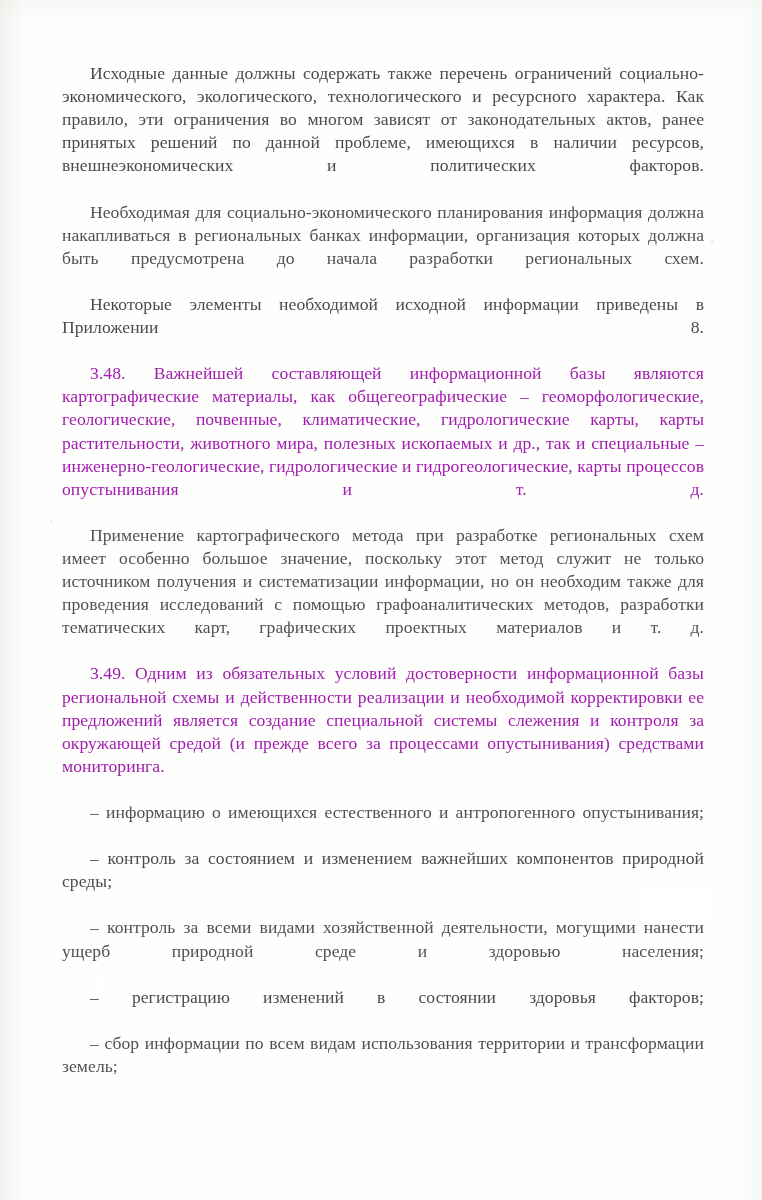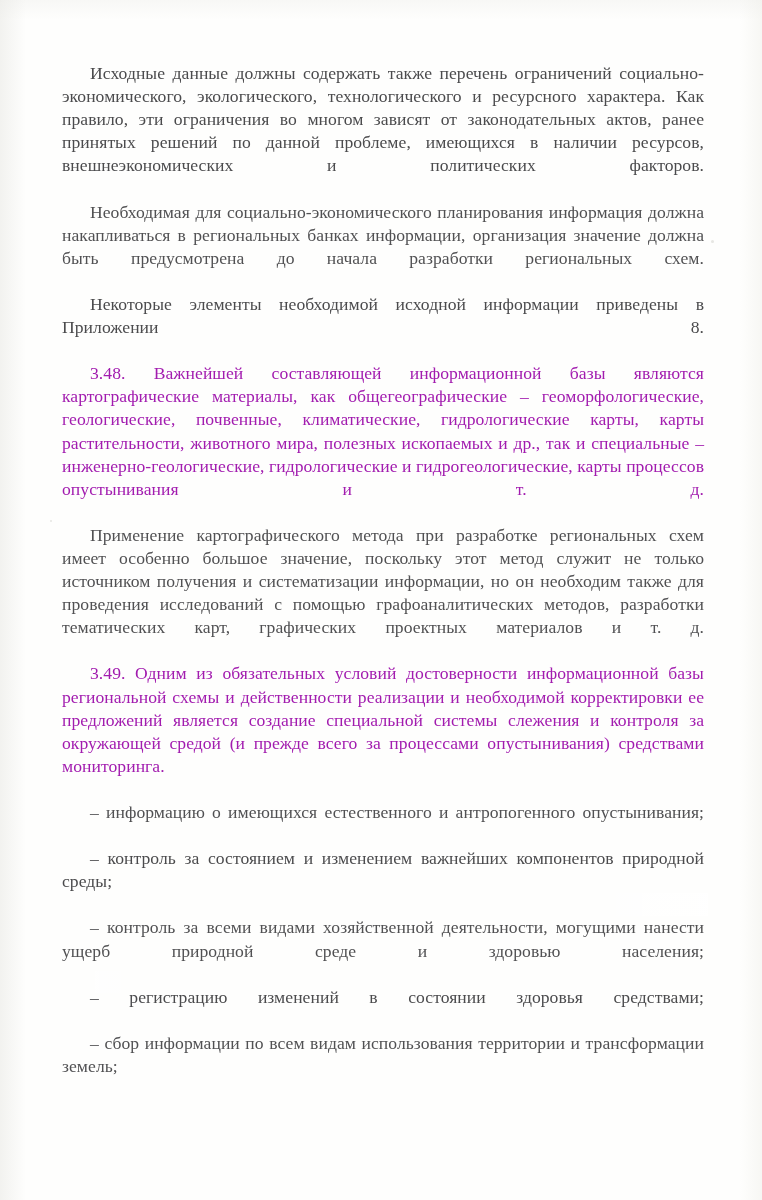--- a/index.html
+++ b/index.html
@@ -103,39 +103,39 @@
 </style>
 </head>
 <body>
 
 <div class="page">
 
   <div class="text-block">
 
     <p class="para ink-a">Исходные данные должны содержать также перечень ограничений социально-экономического, экологического, технологического и ресурсного характера. Как правило, эти ограничения во многом зависят от законодательных актов, ранее принятых решений по данной проблеме, имеющихся в наличии ресурсов, внешнеэкономических и политических факторов.</p>
 
-    <p class="para ink-b">Необходимая для социально-экономического планирования информация должна накапливаться в региональных банках информации, организация значение должна быть предусмотрена до начала разработки региональных схем.</p>
+    <p class="para ink-b">Необходимая для социально-экономического планирования информация должна накапливаться в региональных банках информации, организация которых должна быть предусмотрена до начала разработки региональных схем.</p>
 
     <p class="para ink-a">Некоторые элементы необходимой исходной информации приведены в Приложении 8.</p>
 
     <p class="para ink-c">3.48. Важнейшей составляющей информационной базы являются картографические материалы, как общегеографические – геоморфологические, геологические, почвенные, климатические, гидрологические карты, карты растительности, животного мира, полезных ископаемых и др., так и специальные – инженерно-геологические, гидрологические и гидрогеологические, карты процессов опустынивания и т. д.</p>
 
 
     <p class="para ink-b">Применение картографического метода при разработке региональных схем имеет особенно большое значение, поскольку этот метод служит не только источником получения и систематизации информации, но он необходим также для проведения исследований с помощью графоаналитических методов, разработки тематических карт, графических проектных материалов и т. д.</p>
 
     <p class="para ink-c">3.49. Одним из обязательных условий достоверности информационной базы региональной схемы и действенности реализации и необходимой корректировки ее предложений является создание специальной системы слежения и контроля за окружающей средой (и прежде всего за процессами опустынивания) средствами мониторинга.</p>
 
 
     <p class="para dash ink-b">– информацию о имеющихся естественного и антропогенного опустынивания;</p>
 
     <p class="para dash ink-a">– контроль за состоянием и изменением важнейших компонентов природной среды;</p>
 
     <p class="para dash ink-b">– контроль за всеми видами хозяйственной деятельности, могущими нанести ущерб природной среде и здоровью населения;</p>
 
-    <p class="para dash ink-a">– регистрацию изменений в состоянии здоровья средствами;</p>
+    <p class="para dash ink-a">– регистрацию изменений в состоянии здоровья факторов;</p>
 
     <p class="para dash ink-b">– сбор информации по всем видам использования территории и трансформации земель;</p>
 
   </div>
 
   <div class="fade-artifact"></div>
   <div class="fade-artifact-2"></div>
 
   <div class="speckle" style="left:711px; top:240px; width:3px; height:3px;"></div>
   <div class="speckle" style="left:50px; top:520px; width:2px; height:2px;"></div>

